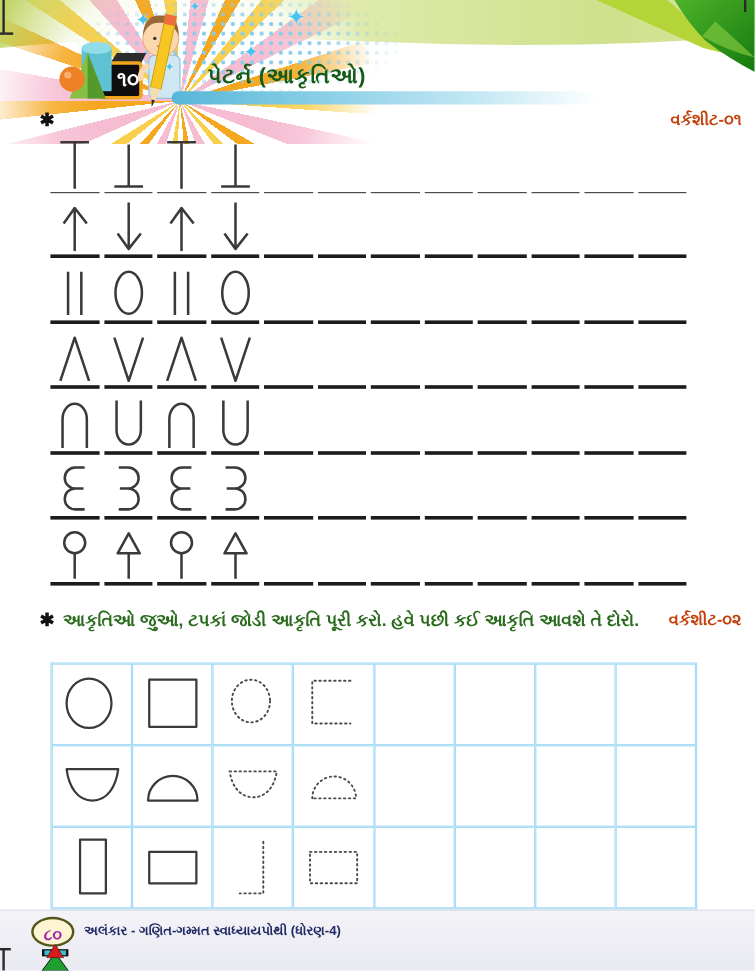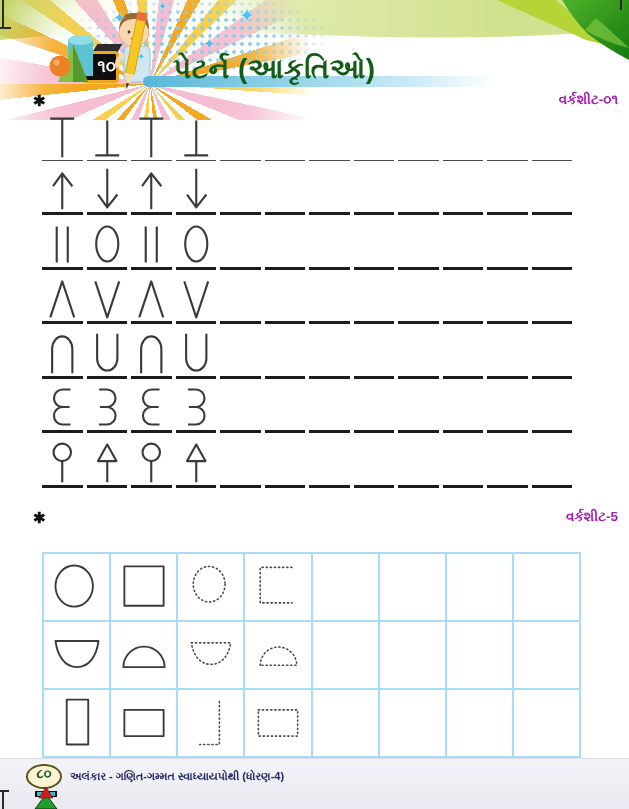--- a/index.html
+++ b/index.html
@@ -22,30 +22,30 @@
   .sparkle{position:absolute;z-index:6;color:#49c3f2;font-size:15px;line-height:1;
            text-shadow:0 0 2px #ffffff;}
   .lesson-top{position:absolute;left:86px;top:44px;width:36px;height:10px;background:#2b2b2b;z-index:4;
               clip-path:polygon(14% 100%,32% 0,100% 0,86% 100%);}
   .lesson-box{position:absolute;left:82px;top:51px;width:37px;height:32px;background:#0e0e0e;
               border:3px solid #f1a51c;border-radius:4px;z-index:5;display:flex;align-items:center;
               justify-content:flex-end;color:#fff;font-size:17px;font-weight:bold;box-sizing:border-box;}
   .illus{position:absolute;left:28px;top:6px;z-index:6;}
   .title-bar{position:absolute;left:143px;top:76px;width:355px;height:11px;z-index:7;border-radius:6px;
              background:linear-gradient(90deg,#57b6d8,#8ed1e8 38%,#c4e8f4 72%,rgba(244,251,253,0));}
-  .title{position:absolute;left:173px;top:53px;z-index:8;color:#135c17;font-size:28px;
+  .title{position:absolute;left:173px;top:53px;z-index:8;color:#135c17;font-size:18px;
          font-weight:bold;letter-spacing:.5px;}
 
   
   .instr{position:absolute;left:33px;width:585px;display:flex;align-items:flex-start;z-index:9;}
   .instr1{top:92px;}
   .instr2{top:509px;}
   .bullet{color:#111;font-size:15px;font-weight:bold;margin-right:7px;line-height:1.2;}
   .instr-text{color:#2a6b1d;font-size:14.5px;font-weight:bold;line-height:1.25;}
-  .ws-label{margin-left:auto;color:#a21caf;font-size:13.5px;font-weight:bold;padding-left:10px;white-space:nowrap;}
+  .ws-label{margin-left:auto;color:#c2410c;font-size:13.5px;font-weight:bold;padding-left:10px;white-space:nowrap;}
 
   
   #pattern-rows{position:absolute;left:42px;top:106px;width:534px;z-index:9;}
   .p-row{display:flex;gap:4px;height:54.5px;}
   .p-seg{flex:0 0 40.5px;width:40.5px;box-sizing:border-box;display:flex;align-items:flex-end;
          justify-content:center;border-bottom:3px solid #1c1c1c;}
   .p-row:first-child .p-seg{border-bottom-width:1.5px;border-bottom-color:#4a4a4a;}
   .p-seg svg{display:block;}
 
   
@@ -57,21 +57,21 @@
   
   svg.shape *{fill:none;stroke:#3a3a3a;stroke-width:2.3;stroke-linejoin:round;stroke-linecap:butt;}
   svg.shape.grid *{stroke-width:2;}
   svg.shape.dotted *{stroke-dasharray:1.3 3.1;stroke-width:1.7;stroke-linecap:round;stroke:#4a4a4a;}
 
   
   .footer{position:absolute;left:0;top:758px;width:629px;height:51px;z-index:10;
           background:linear-gradient(#f3f3f8,#e9e9f1);border-top:1px solid #dcdce6;}
   .page-badge{position:absolute;left:26px;top:5px;width:36px;height:25px;border-radius:50%;
               background:#fdf5d2;border:2.5px solid #56561a;box-sizing:border-box;display:flex;
-              align-items:flex-start;justify-content:center;color:#14532d;font-size:13px;font-weight:bold;}
+              align-items:flex-end;justify-content:center;color:#a21caf;font-size:13px;font-weight:bold;}
   .footer-text{position:absolute;left:70px;top:11px;color:#222a64;font-size:11px;font-weight:bold;}
   .pub-logo{position:absolute;left:33px;top:28px;}
 
   
   .crop{position:absolute;z-index:11;background:#2a2a2a;}
   .crop-tl-v{left:2px;top:0;width:1.5px;height:28px;}
   .crop-tl-h{left:0;top:27px;width:11px;height:1.5px;}
   .crop-tr-v{left:620px;top:0;width:1.5px;height:10px;}
   .crop-bl-v{left:2px;top:790px;width:1.5px;height:19px;}
   .crop-bl-h{left:0;top:790px;width:9px;height:1.5px;}
@@ -354,21 +354,22 @@
         <div class="p-seg"></div>
         <div class="p-seg"></div>
         <div class="p-seg"></div>
         <div class="p-seg"></div>
         <div class="p-seg"></div>
       </div>
     </div>
 
   <div class="instr instr2">
     <span class="bullet">✱</span>
-    <span class="ws-label">વર્કશીટ-5</span>
+    <span class="instr-text">આકૃતિઓ જુઓ, ટપકાં જોડી આકૃતિ પૂરી કરો. હવે પછી કઈ આકૃતિ આવશે તે દોરો.</span>
+    <span class="ws-label">વર્કશીટ-૦૨</span>
   </div>
 
   <div id="shape-grid">
       <div class="g-cell">
         <svg class="shape grid" width="58" height="58" viewBox="0 0 62 62">
           <ellipse cx="28" cy="30" rx="20" ry="22"></ellipse>
         </svg>
       </div>
       <div class="g-cell">
         <svg class="shape grid" width="58" height="58" viewBox="0 0 62 62">

